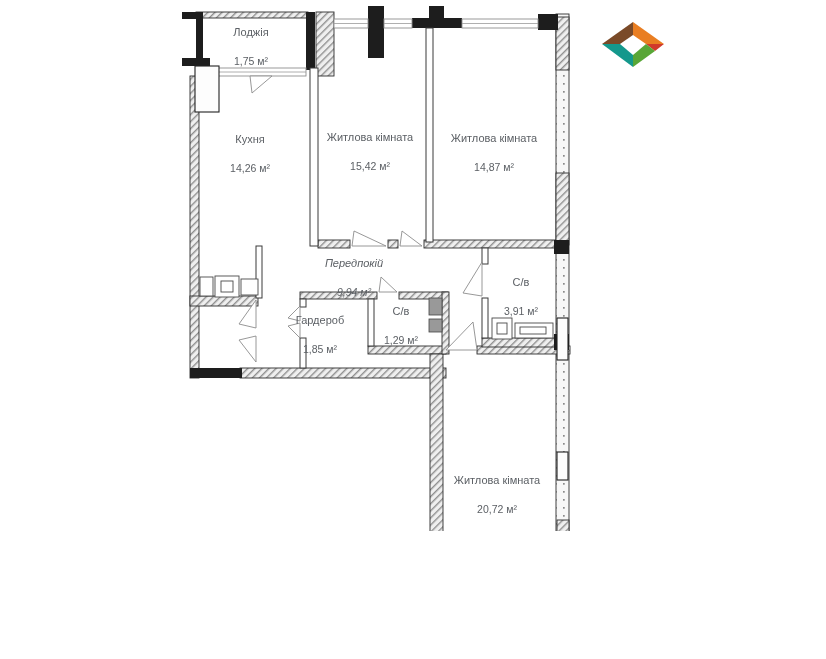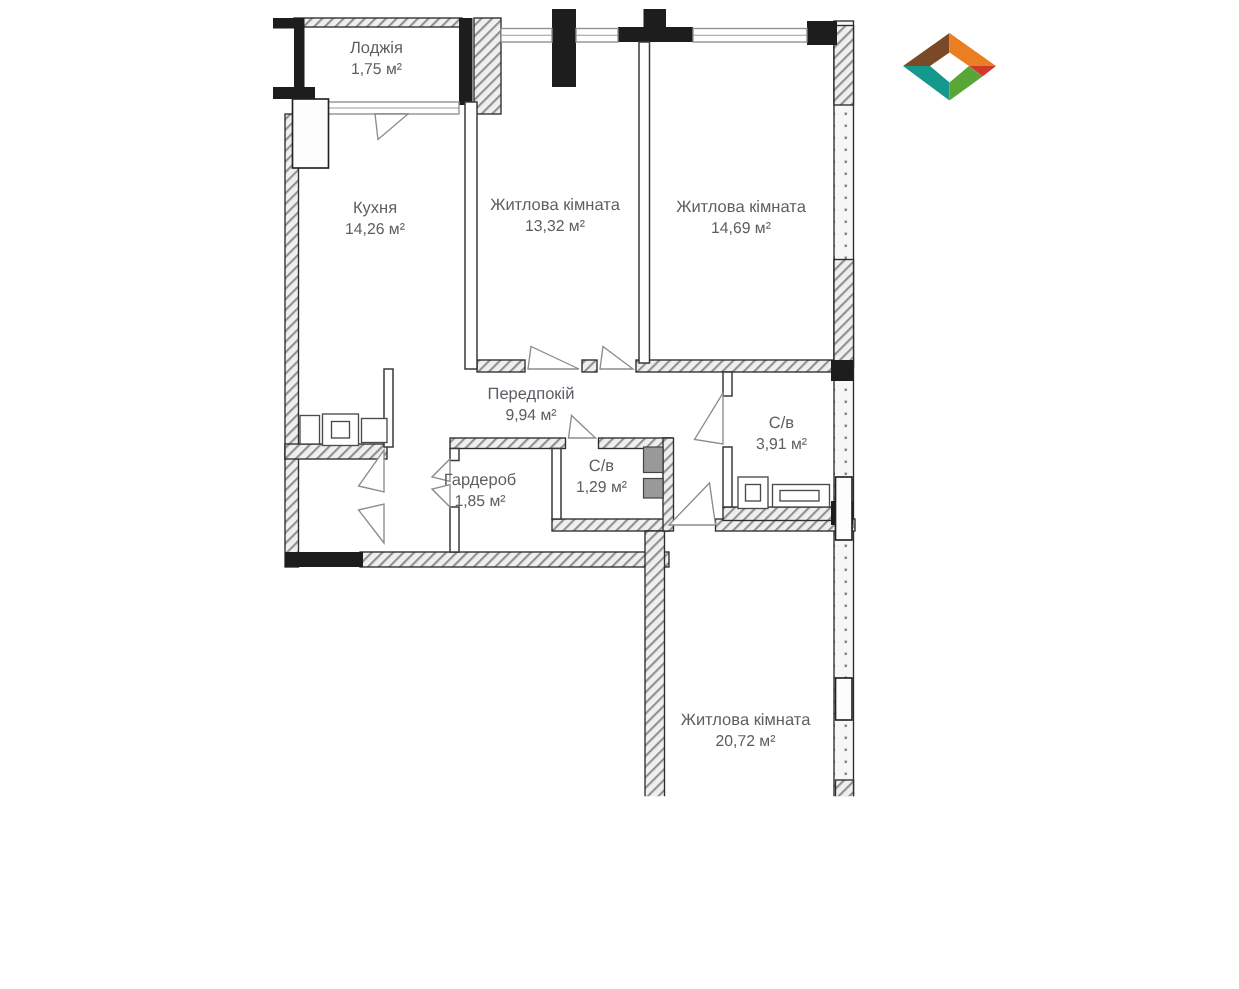--- a/index.html
+++ b/index.html
@@ -1,21 +1,21 @@
 <!DOCTYPE html>
 <html><head>
 <meta charset="utf-8">
 <style>
   html,body{margin:0;padding:0;background:#ffffff;}
   .page{position:relative;width:826px;height:531px;background:#fff;overflow:hidden;
         font-family:"Liberation Sans",sans-serif;padding-left:27px;}
   .plan-svg{position:absolute;left:0;top:0;}
   .room-label{position:absolute;transform:translateX(-50%);text-align:center;
               color:#5c6065;font-size:11px;line-height:13px;white-space:nowrap;}
-  .room-label .area{font-size:10.5px;margin-top:1px;}
+  .room-label .area{font-size:10.5px;margin-top:16px;}
   .logo{position:absolute;left:601px;top:17px;display:flex;align-items:flex-start;}
   .logo-text{margin-left:9px;margin-top:11px;}
   .logo-name{font-size:28px;font-weight:bold;letter-spacing:0.5px;color:#55575a;line-height:26px;}
   .logo-tagline{font-size:10px;letter-spacing:3.1px;color:#55575a;margin-top:3px;font-weight:bold;}
 </style>
 </head>
 <body>
 
 <div class="page">
 
@@ -111,27 +111,27 @@
   <div class="room-label" style="left:251px;top:26px;">
     <div>Лоджія</div>
     <div class="area">1,75 м²</div>
   </div>
   <div class="room-label" style="left:250px;top:133px;">
     <div>Кухня</div>
     <div class="area">14,26 м²</div>
   </div>
   <div class="room-label" style="left:370px;top:131px;">
     <div>Житлова кімната</div>
-    <div class="area">13,32 м²</div>
+    <div class="area">15,42 м²</div>
   </div>
   <div class="room-label" style="left:494px;top:132px;">
     <div>Житлова кімната</div>
-    <div class="area">14,69 м²</div>
+    <div class="area">14,87 м²</div>
   </div>
-  <div class="room-label" style="left:354px;top:257px;">
+  <div class="room-label" style="left:354px;top:257px;font-style:italic;">
     <div>Передпокій</div>
     <div class="area">9,94 м²</div>
   </div>
   <div class="room-label" style="left:521px;top:276px;">
     <div>С/в</div>
     <div class="area">3,91 м²</div>
   </div>
   <div class="room-label" style="left:320px;top:314px;">
     <div>Гардероб</div>
     <div class="area">1,85 м²</div>

